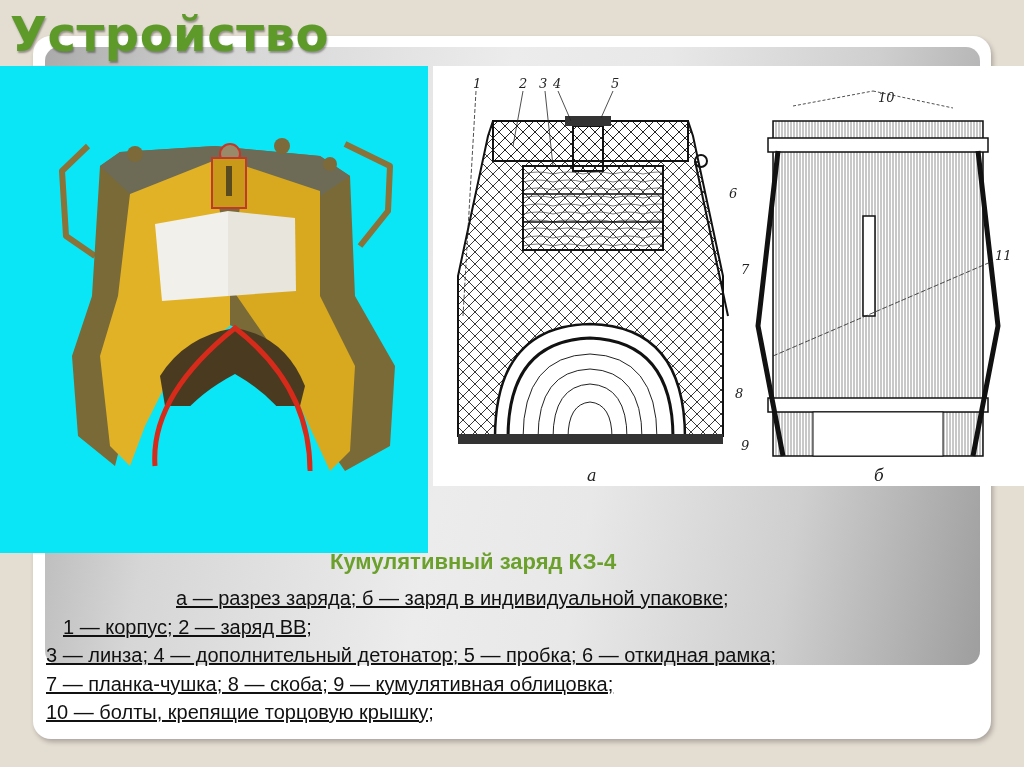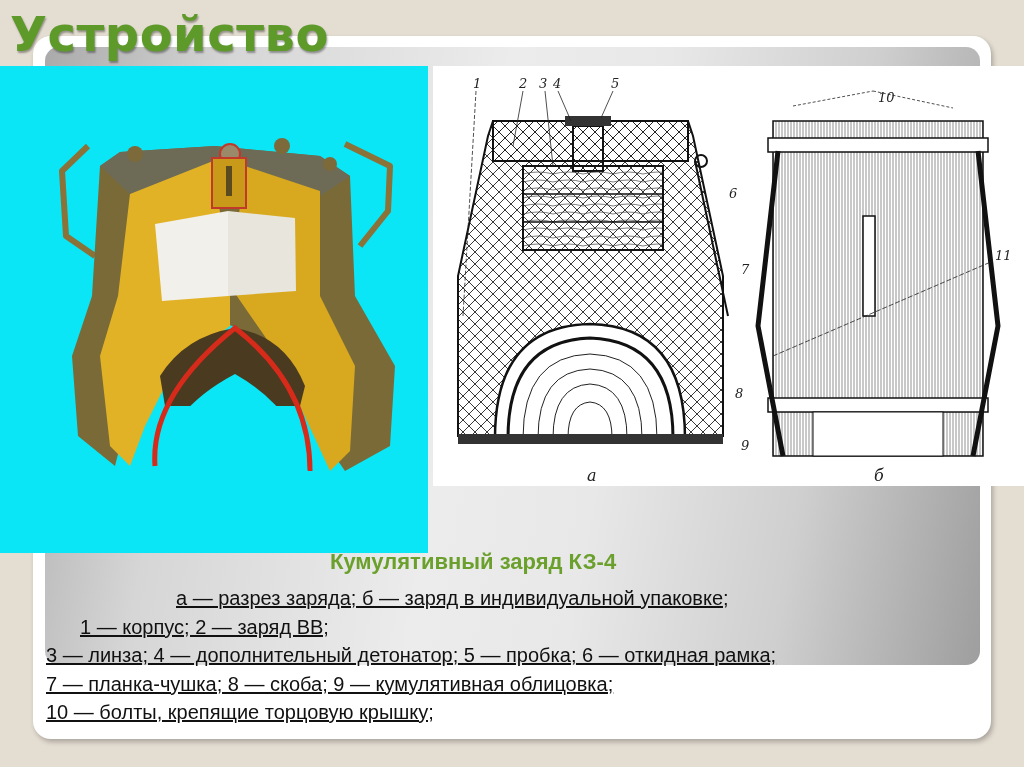--- a/index.html
+++ b/index.html
@@ -42,21 +42,21 @@
   .caption {
     position:absolute; left:330px; top:549px;
     font-size:22px; font-weight:bold; color:#6ca02d; margin:0;text-align:center;
   }
   .desc {
     position:absolute; left:0; top:584px; width:1024px;
     font-size:20px; color:#111; line-height:28.5px;text-decoration:underline;
   }
   .desc div { white-space:nowrap; }
   .l1 { padding-left:176px; }
-  .l2 { padding-left:80px; }
+  .l2 { padding-left:63px; }
   .l3, .l4, .l5, .l6 { padding-left:46px; }
 </style>
 </head>
 <body>
 
 <div class="frame"></div>
 <div class="panel"></div>
 
 <h1 class="title">Устройство</h1>
 

